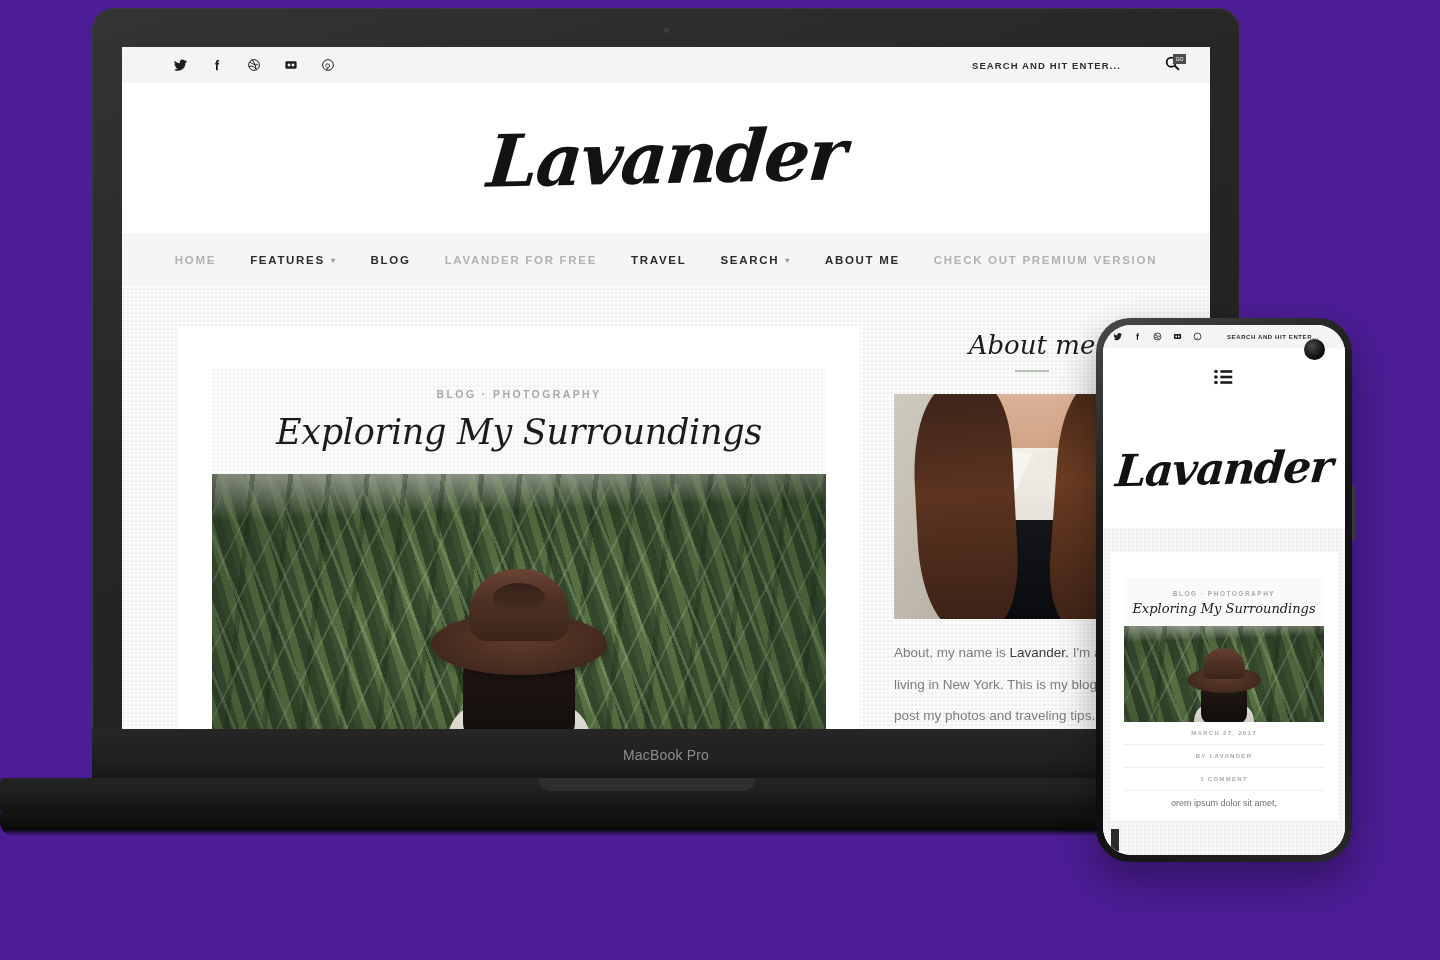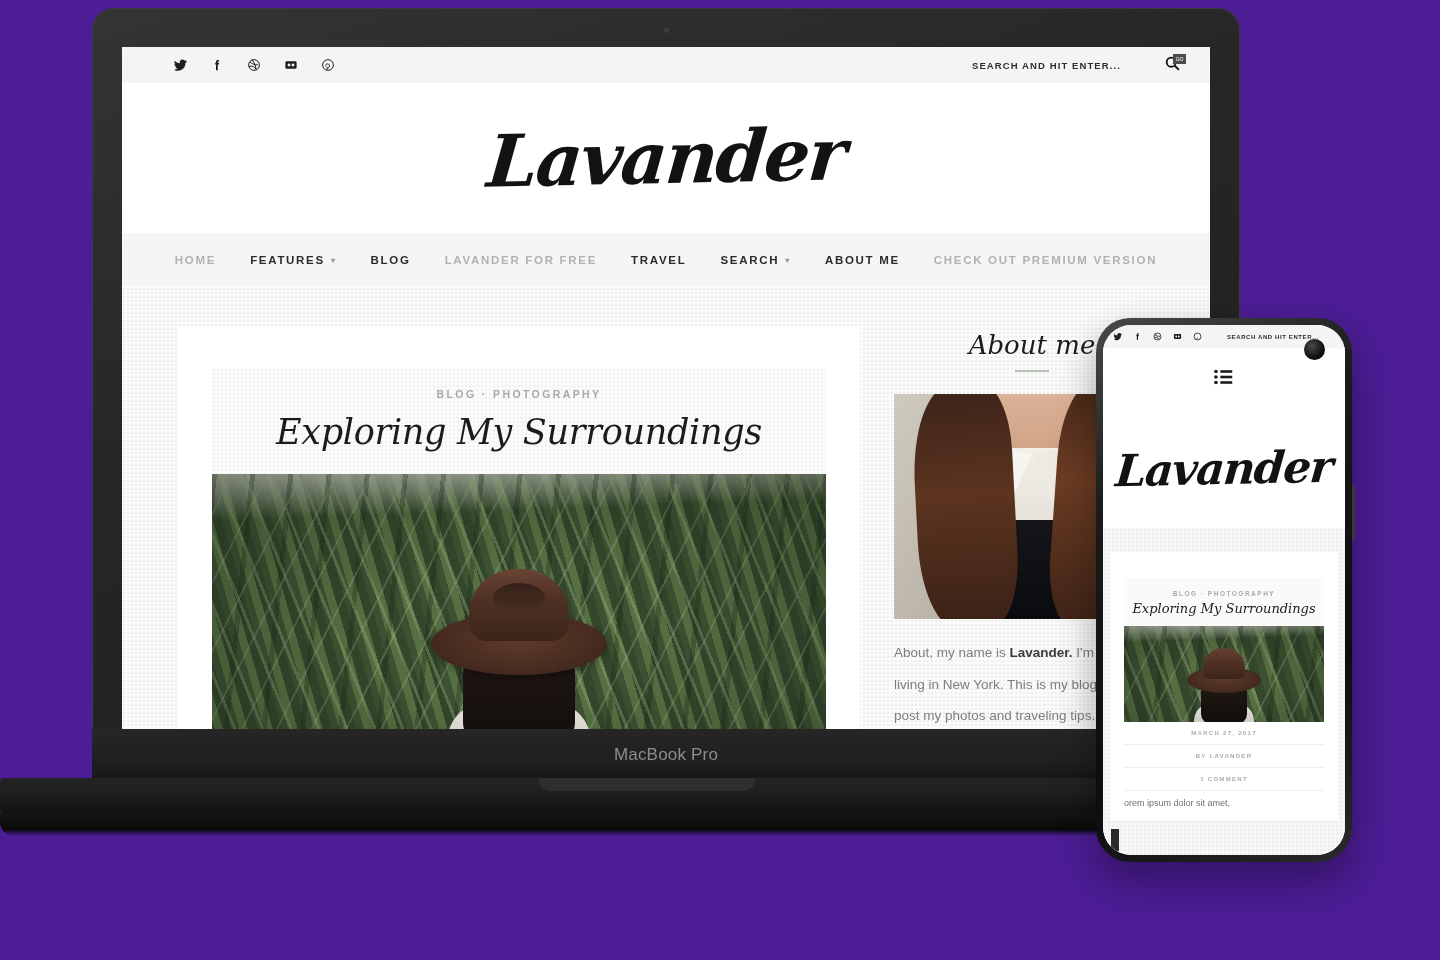--- a/index.html
+++ b/index.html
@@ -63,21 +63,21 @@
     top: 721px;
     width: 1148px;
     height: 51px;
     background: linear-gradient(180deg, #262626 0%, #202020 60%, #171717 100%);
     display: flex;
     align-items: center;
     justify-content: center;
   }
   .laptop-logo {
     color: #8d8d8d;
-    font-size: 17px;
+    font-size: 14px;
     letter-spacing: 0.2px;
   }
   .laptop-base {
     position: absolute;
     left: -92px;
     top: 770px;
     width: 1294px;
     height: 42px;
     background: linear-gradient(180deg, #242424 0%, #1d1d1d 45%, #0d0d0d 100%);
     border-radius: 4px 4px 10px 10px;
@@ -415,21 +415,21 @@
     width: 44%; height: 44%;
     background: linear-gradient(180deg, #14161a 0%, #0b0c0f 100%);
     border-radius: 16% 16% 0 0;
   }
   .about-text {
     margin-top: 18px;
     font-size: 13.5px;
     line-height: 2.35;
     color: #7d7d7d;
   }
-  .about-text b { color: #3c3c3c; font-weight: 700; }
+  .about-text b { color: #3c3c3c; font-weight: 400; }
 
   
   .phone {
     position: absolute;
     left: 1096px;
     top: 318px;
     width: 256px;
     height: 544px;
     border-radius: 34px;
     background: linear-gradient(150deg, #4a4a4a 0%, #1b1b1b 28%, #0c0c0c 70%, #2a2a2a 100%);
@@ -593,21 +593,21 @@
     text-align: center;
     font-size: 6px;
     letter-spacing: 1.3px;
     font-weight: 700;
     color: #aaaaaa;
     padding: 8px 0;
     border-bottom: 1px solid #eeeeee;
   }
   .ph-meta:last-of-type { border-bottom: none; }
   .ph-excerpt {
-    text-align: left;
+    text-align: center;
     font-size: 9px;
     color: #6f6f6f;
     padding-top: 6px;
     line-height: 1.5;
   }
   .ph-scroll {
     position: absolute;
     left: 8px;
     bottom: 4px;
     width: 8px;

